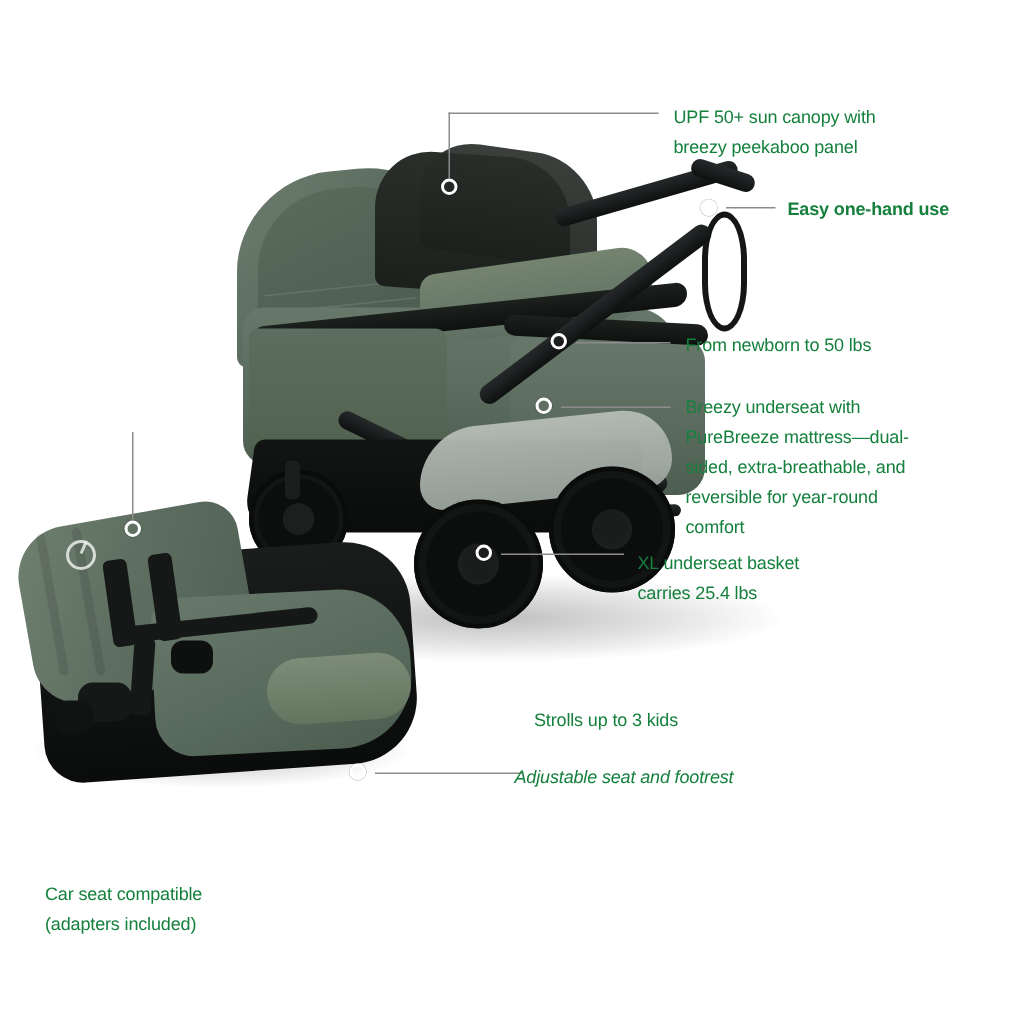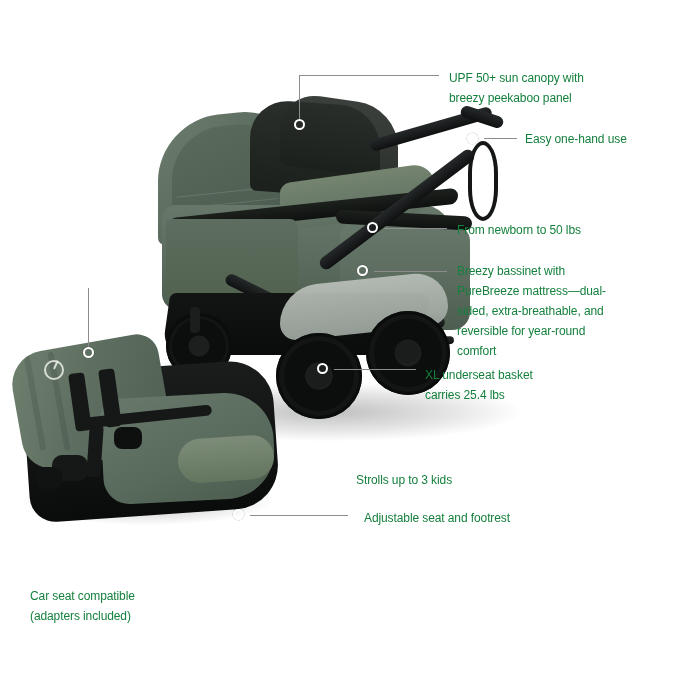--- a/index.html
+++ b/index.html
@@ -253,34 +253,34 @@
   <div class="marker" style="left:467px;top:133px;"></div>
   <div class="marker" style="left:367px;top:222px;"></div>
   <div class="marker" style="left:357px;top:265px;"></div>
   <div class="marker" style="left:317px;top:363px;"></div>
   <div class="marker" style="left:83px;top:347px;"></div>
   <div class="marker" style="left:233px;top:509px;"></div>
 
   <div class="callout left" style="left:449px;top:68px;width:230px;">UPF 50+ sun canopy with
 breezy peekaboo panel</div>
 
-  <div class="callout left" style="left:525px;top:129px;width:154px;">Easy one-hand use</div>
+  <div class="callout left" style="left:525px;top:129px;width:154px;font-weight:bold;">Easy one-hand use</div>
 
   <div class="callout left" style="left:457px;top:220px;width:222px;">From newborn to 50 lbs</div>
 
-  <div class="callout left" style="left:457px;top:261px;width:222px;">Breezy bassinet with
+  <div class="callout left" style="left:457px;top:261px;width:222px;">Breezy underseat with
 PureBreeze mattress—dual-
 sided, extra-breathable, and
 reversible for year-round
 comfort</div>
 
   <div class="callout left" style="left:425px;top:365px;width:254px;">XL underseat basket
 carries 25.4 lbs</div>
 
 
   <div class="callout left" style="left:356px;top:470px;width:220px;">Strolls up to 3 kids</div>
 
-  <div class="callout left" style="left:364px;top:508px;width:300px;">Adjustable seat and footrest</div>
+  <div class="callout left" style="left:343px;top:508px;width:300px;font-style:italic;">Adjustable seat and footrest</div>
 
   <div class="callout left" style="left:30px;top:586px;width:220px;">Car seat compatible
 (adapters included)</div>
 
 </div>
 
 </body></html>

